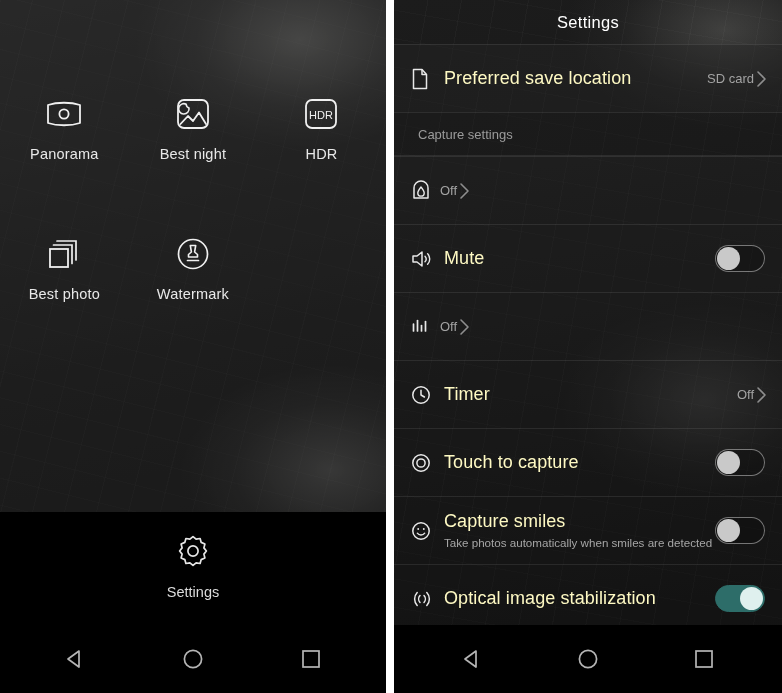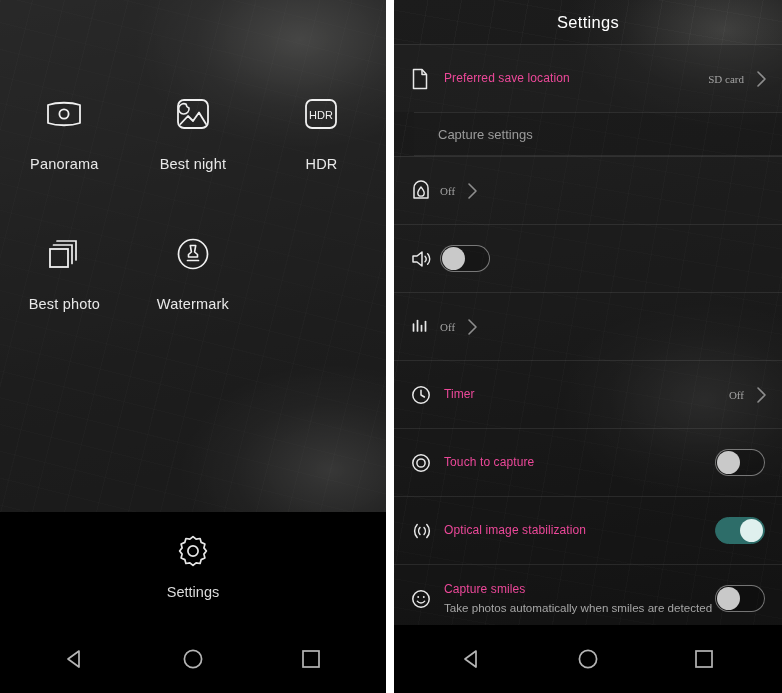--- a/index.html
+++ b/index.html
@@ -103,21 +103,21 @@
     flex-direction: column;
     align-items: center;
   }
   .mode-icon {
     height: 44px;
     display: flex;
     align-items: center;
     justify-content: center;
   }
   .mode-label {
-    margin-top: 20px;
+    margin-top: 10px;
     color: #e8e8e8;
     font-size: 14.5px;
     letter-spacing: 0.2px;
     text-align: center;
   }
 
   
   .settings-entry {
     position: absolute;
     left: 0;
@@ -193,58 +193,56 @@
     justify-content: flex-start;
   }
   .row-text {
     flex: 1;
     display: flex;
     flex-direction: column;
     justify-content: center;
     padding-left: 4px;
   }
   .row-title {
-    color: #ec4899;
-    font-size: 12px;
+    color: #fef9c3;
+    font-size: 18px;
     letter-spacing: 0.1px;
     line-height: 1.15;
   }
   .row-sub {
     color: #a6a6a6;
     font-size: 11.6px;
     margin-top: 4px;
     line-height: 1.15;
   }
   .row-value {
     color: #a3a3a3;
-    font-size: 11px;
-    margin-right: 10px;
+    font-size: 13px;
+    margin-right: 0;
     white-space: nowrap;
-    font-family: Liberation Serif, serif;
   }
   .chevron {
     width: 14px;
     min-width: 14px;
     display: flex;
     align-items: center;
     justify-content: center;
   }
   .section-header {
     position: relative;
     height: 44px;
     display: flex;
     align-items: center;
     padding-left: 24px;
     color: #9b9b9b;
     font-size: 13px;
     border-top: 1px solid rgba(255,255,255,0.085);
     border-bottom: 1px solid rgba(255,255,255,0.085);
     background: rgba(30,30,30,0.34);
     box-sizing: border-box;
-    margin-left: 20px;
   }
 
   
   .toggle {
     position: relative;
     width: 50px;
     height: 27px;
     border-radius: 14px;
     box-sizing: border-box;
     flex: 0 0 50px;
@@ -439,20 +437,23 @@
       </div>
 
       <div class="row">
         <div class="row-icon">
           <svg width="24" height="22" viewBox="0 0 24 22">
             <path d="M3 8 L7 8 L12 4 L12 18 L7 14 L3 14 Z" fill="none" stroke="#e8e8e8" stroke-width="1.5" stroke-linejoin="round"></path>
             <path d="M15 8.2 A4.2 4.2 0 0 1 15 13.8" fill="none" stroke="#e8e8e8" stroke-width="1.4" stroke-linecap="round"></path>
             <path d="M17.6 5.8 A7.4 7.4 0 0 1 17.6 16.2" fill="none" stroke="#e8e8e8" stroke-width="1.4" stroke-linecap="round"></path>
           </svg>
         </div>
+        <div class="row-text">
+          <div class="row-title">Mute</div>
+        </div>
         <div class="toggle off">
             <div class="knob"></div>
           </div>
       </div>
 
       <div class="row">
         <div class="row-icon">
           <svg width="22" height="22" viewBox="0 0 22 22">
             <line x1="3.5" y1="8" x2="3.5" y2="15" stroke="#e8e8e8" stroke-width="1.7" stroke-linecap="round"></line>
             <line x1="7.5" y1="4.5" x2="7.5" y2="15" stroke="#e8e8e8" stroke-width="1.7" stroke-linecap="round"></line>
@@ -494,55 +495,55 @@
           </svg>
         </div>
         <div class="row-text">
           <div class="row-title">Touch to capture</div>
         </div>
         <div class="toggle off">
             <div class="knob"></div>
           </div>
       </div>
 
+      <div class="row tall">
+        <div class="row-icon">
+          <svg width="22" height="22" viewBox="0 0 22 22">
+            <circle cx="11" cy="11" r="8.2" fill="none" stroke="#e8e8e8" stroke-width="1.5"></circle>
+            <circle cx="8.2" cy="9" r="0.95" fill="#e8e8e8"></circle>
+            <circle cx="13.8" cy="9" r="0.95" fill="#e8e8e8"></circle>
+            <path d="M7.3 13.2 A4.6 4.6 0 0 0 14.7 13.2" fill="none" stroke="#e8e8e8" stroke-width="1.4" stroke-linecap="round"></path>
+          </svg>
+        </div>
+        <div class="row-text">
+          <div class="row-title">Capture smiles</div>
+          <div class="row-sub">Take photos automatically when smiles are detected</div>
+        </div>
+        <div class="toggle off">
+            <div class="knob"></div>
+          </div>
+      </div>
+
       <div class="row">
         <div class="row-icon">
           <svg width="24" height="22" viewBox="0 0 24 22">
             <path d="M7.2 4.5 A9.5 9.5 0 0 0 7.2 17.5" fill="none" stroke="#e8e8e8" stroke-width="1.5" stroke-linecap="round"></path>
             <path d="M16.8 4.5 A9.5 9.5 0 0 1 16.8 17.5" fill="none" stroke="#e8e8e8" stroke-width="1.5" stroke-linecap="round"></path>
             <path d="M10 7.5 A5.2 5.2 0 0 0 10 14.5" fill="none" stroke="#e8e8e8" stroke-width="1.5" stroke-linecap="round"></path>
             <path d="M14 7.5 A5.2 5.2 0 0 1 14 14.5" fill="none" stroke="#e8e8e8" stroke-width="1.5" stroke-linecap="round"></path>
           </svg>
         </div>
         <div class="row-text">
           <div class="row-title">Optical image stabilization</div>
         </div>
         <div class="toggle on">
             <div class="knob"></div>
           </div>
       </div>
 
-      <div class="row tall">
-        <div class="row-icon">
-          <svg width="22" height="22" viewBox="0 0 22 22">
-            <circle cx="11" cy="11" r="8.2" fill="none" stroke="#e8e8e8" stroke-width="1.5"></circle>
-            <circle cx="8.2" cy="9" r="0.95" fill="#e8e8e8"></circle>
-            <circle cx="13.8" cy="9" r="0.95" fill="#e8e8e8"></circle>
-            <path d="M7.3 13.2 A4.6 4.6 0 0 0 14.7 13.2" fill="none" stroke="#e8e8e8" stroke-width="1.4" stroke-linecap="round"></path>
-          </svg>
-        </div>
-        <div class="row-text">
-          <div class="row-title">Capture smiles</div>
-          <div class="row-sub">Take photos automatically when smiles are detected</div>
-        </div>
-        <div class="toggle off">
-            <div class="knob"></div>
-          </div>
-      </div>
-
       <div class="row-clipped">
         <div class="row-title">Object tracking</div>
       </div>
 
     </div>
 
     <div class="navbar right-nav">
       <div class="nav-btn">
         <svg width="24" height="24" viewBox="0 0 24 24">
           <path d="M16 4 L5 12 L16 20 Z" fill="none" stroke="#b5b5b5" stroke-width="1.7" stroke-linejoin="round"></path>

